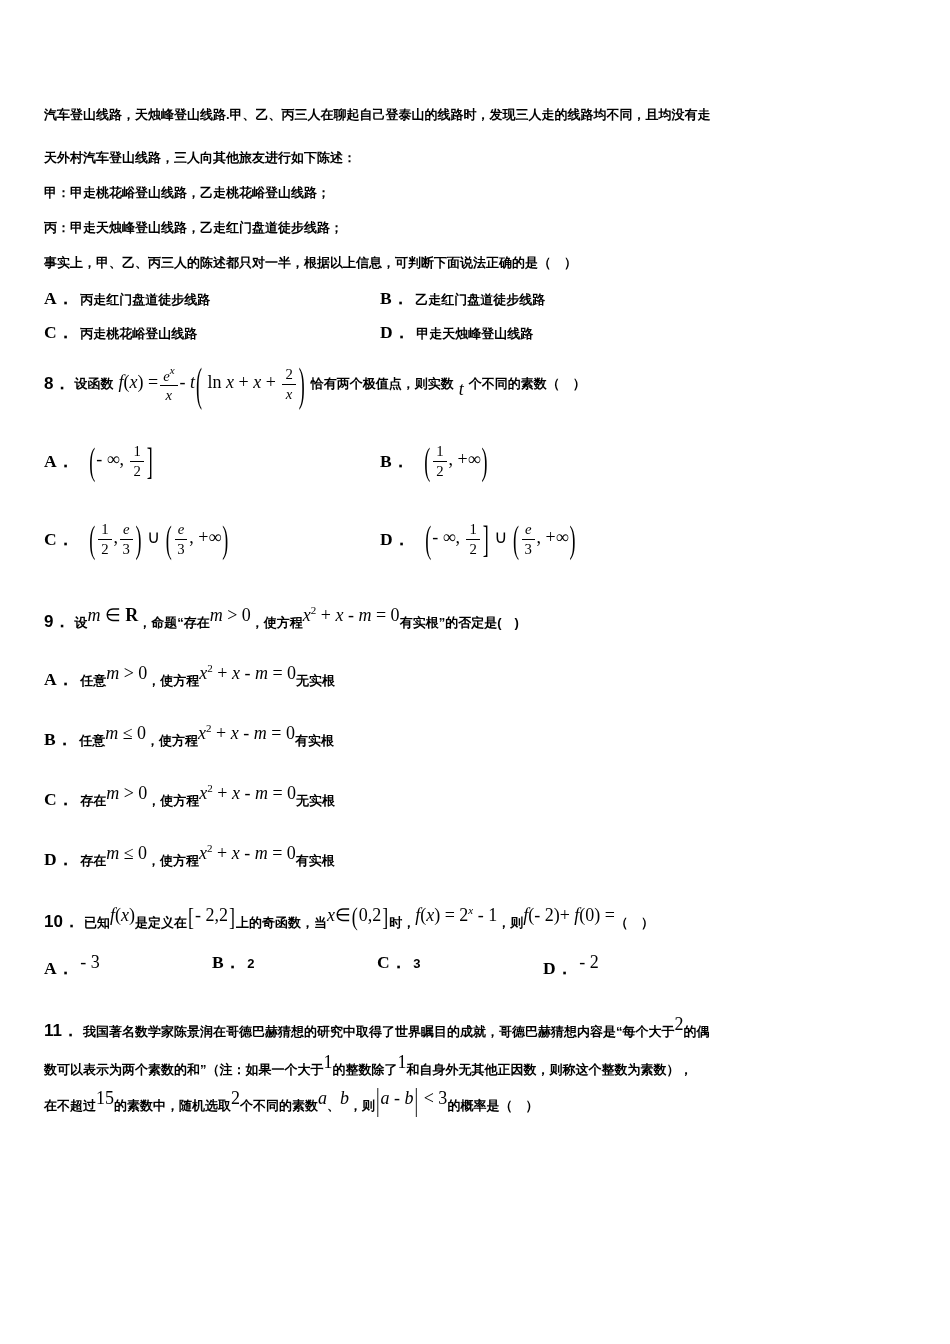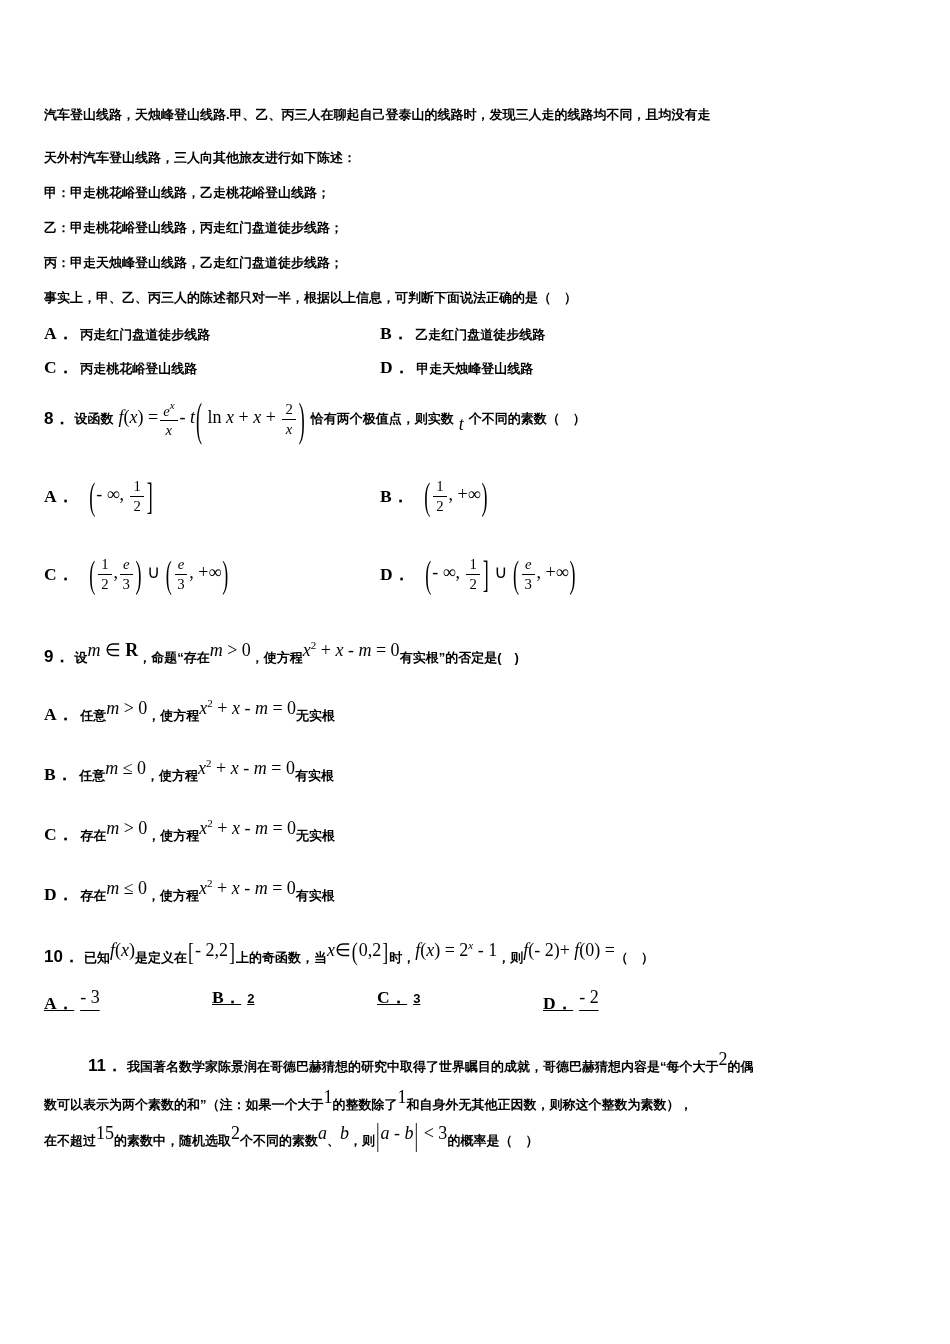--- a/index.html
+++ b/index.html
@@ -53,44 +53,43 @@
   #r-q8ab { margin-top:14px; }
   #r-q8cd { margin-top:14px; }
 
   #r-q9stem { margin-top:28px; height:34px; }
   #r-q9a { margin-top:24px; height:34px; }
   #r-q9b, #r-q9c, #r-q9d { margin-top:26px; height:34px; }
 
   #r-q10stem { margin-top:28px; height:36px; }
   #r-q10opts { margin-top:16px; height:34px; }
 
-  #r-q11l1 { margin-top:28px; height:30px;margin-left:44px; }
+  #r-q11l1 { margin-top:28px; height:30px; }
   #r-q11l2 { margin-top:8px;  height:26px; }
   #r-q11l3 { margin-top:10px; height:34px; }
 
   
   .two .cell { position:absolute; top:0; }
   .flexcell { display:flex; align-items:center; height:100%; }
   .flexcell .optlab { margin-right:14px; }
 
-  .four .cell { position:absolute; top:0;text-decoration:underline; }
+  .four .cell { position:absolute; top:0; }
   .four .c-0 { left:0; }
   .four .c-1 { left:168px; }
   .four .c-2 { left:333px; }
   .four .c-3 { left:499px; }
 </style>
 </head>
 <body>
 
 <div class="doc">
 
   <div class="row cnline" id="r-i1">汽车登山线路，天烛峰登山线路.甲、乙、丙三人在聊起自己登泰山的线路时，发现三人走的线路均不同，且均没有走</div>
   <div class="row cnline" id="r-i2">天外村汽车登山线路，三人向其他旅友进行如下陈述：</div>
   <div class="row cnline" id="r-s1">甲：甲走桃花峪登山线路，乙走桃花峪登山线路；</div>
-  <div class="row cnline" id="r-s2">乙：甲走桃花峪登山线路，丙走红门盘道徒步线路；</div>
   <div class="row cnline" id="r-s3">丙：甲走天烛峰登山线路，乙走红门盘道徒步线路；</div>
   <div class="row cnline" id="r-fact">事实上，甲、乙、丙三人的陈述都只对一半，根据以上信息，可判断下面说法正确的是（　）</div>
 
   <div class="row two" id="r-q7ab">
     <span class="cell" style="left:0"><span class="optlab">A．</span><span class="cn">丙走红门盘道徒步线路</span></span>
     <span class="cell" style="left:336px"><span class="optlab">B．</span><span class="cn">乙走红门盘道徒步线路</span></span>
   </div>
   <div class="row two" id="r-q7cd">
     <span class="cell" style="left:0"><span class="optlab">C．</span><span class="cn">丙走桃花峪登山线路</span></span>
     <span class="cell" style="left:336px"><span class="optlab">D．</span><span class="cn">甲走天烛峰登山线路</span></span>

